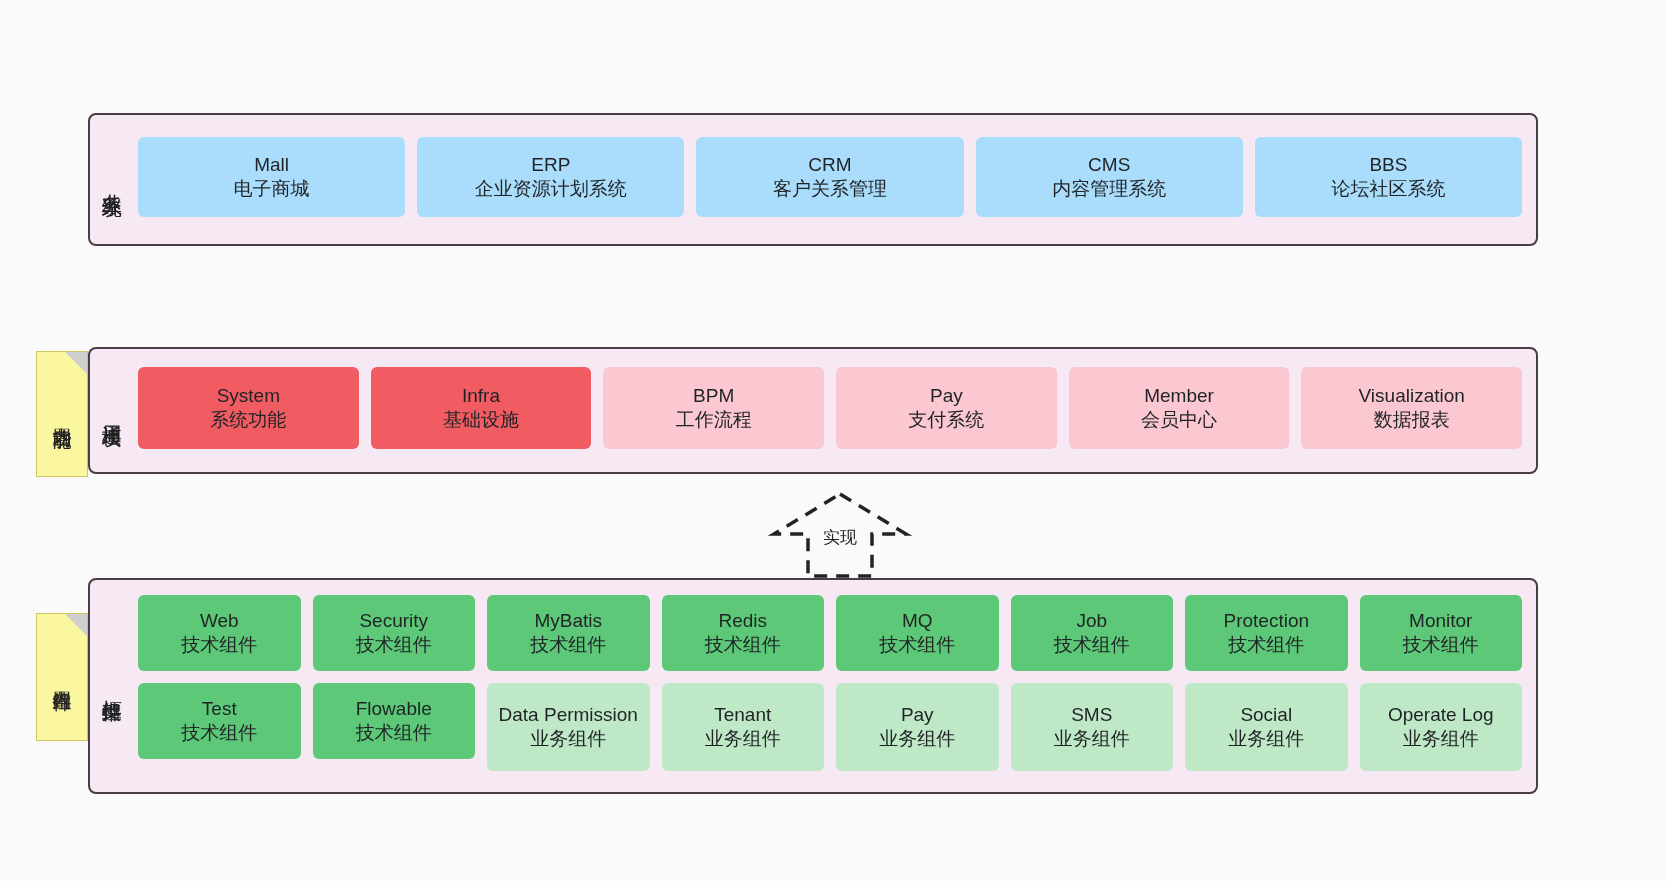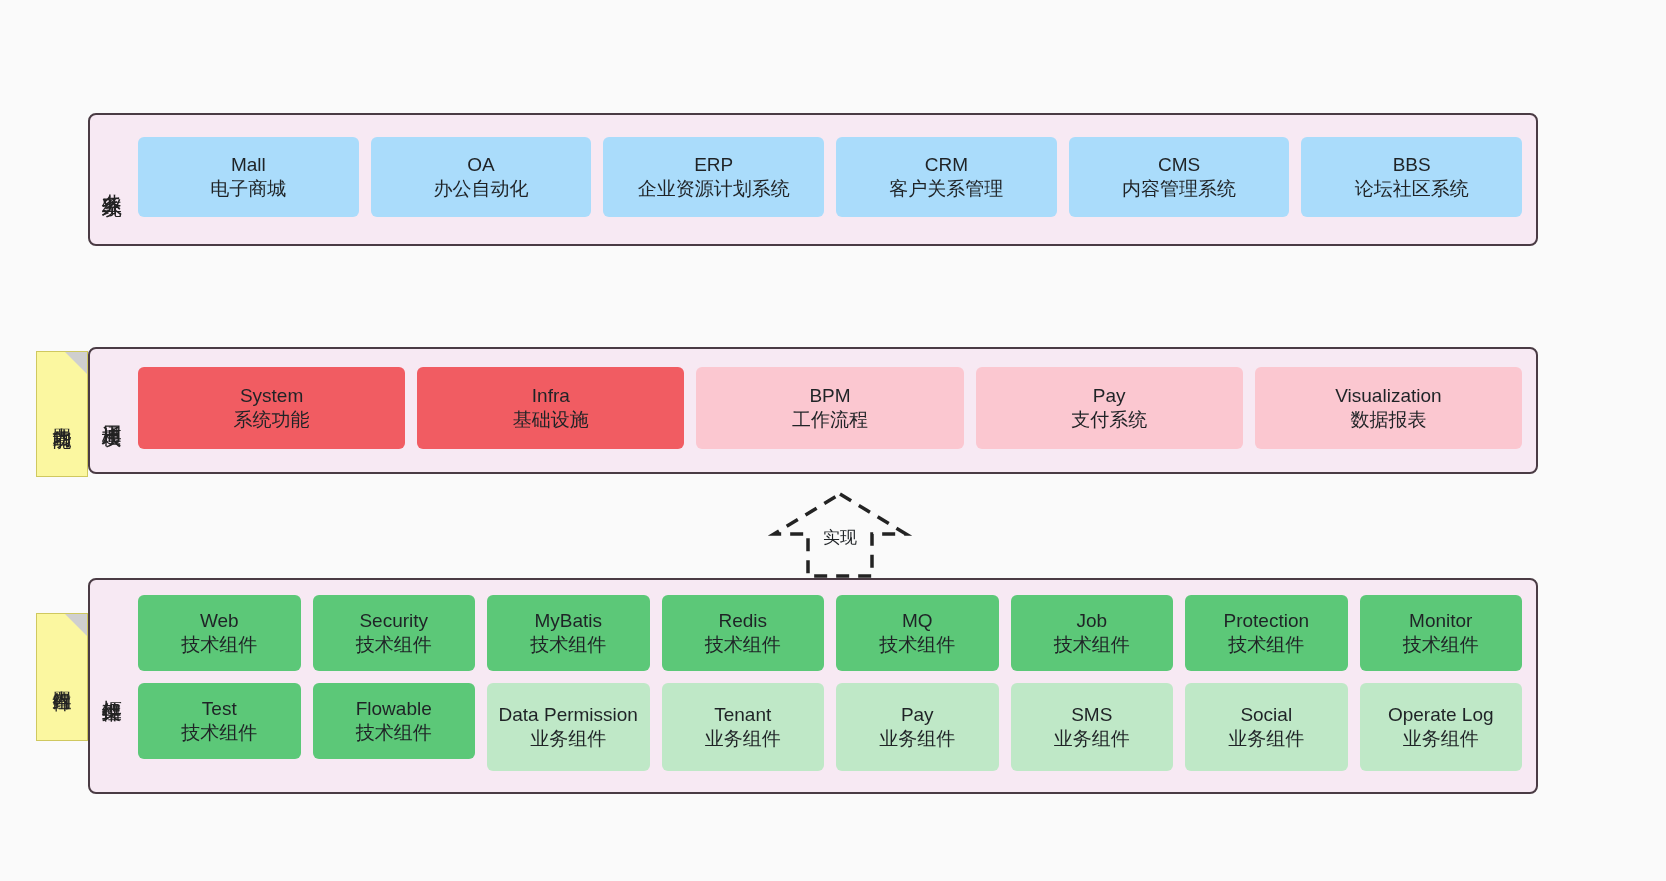--- a/index.html
+++ b/index.html
@@ -146,24 +146,20 @@
   <div class="layer" id="layer-business" style="left:88px; top:113px; width:1450px; height:133px;">
     <div class="layer-title">业务系统</div>
     <div class="layer-body">
       <div class="row">
 
         <div class="card h-blue">
           <span class="t1">Mall</span>
           <span class="t2">电子商城</span>
         </div>
 
-        <div class="card h-blue">
-          <span class="t1">OA</span>
-          <span class="t2">办公自动化</span>
-        </div>
 
         <div class="card h-blue">
           <span class="t1">ERP</span>
           <span class="t2">企业资源计划系统</span>
         </div>
 
         <div class="card h-blue">
           <span class="t1">CRM</span>
           <span class="t2">客户关系管理</span>
         </div>
@@ -206,20 +202,24 @@
         <div class="card h-pink">
           <span class="t1">BPM</span>
           <span class="t2">工作流程</span>
         </div>
 
         <div class="card h-pink">
           <span class="t1">Pay</span>
           <span class="t2">支付系统</span>
         </div>
 
+        <div class="card h-pink">
+          <span class="t1">Member</span>
+          <span class="t2">会员中心</span>
+        </div>
 
         <div class="card h-pink">
           <span class="t1">Visualization</span>
           <span class="t2">数据报表</span>
         </div>
 
       </div>
     </div>
   </div>
 

